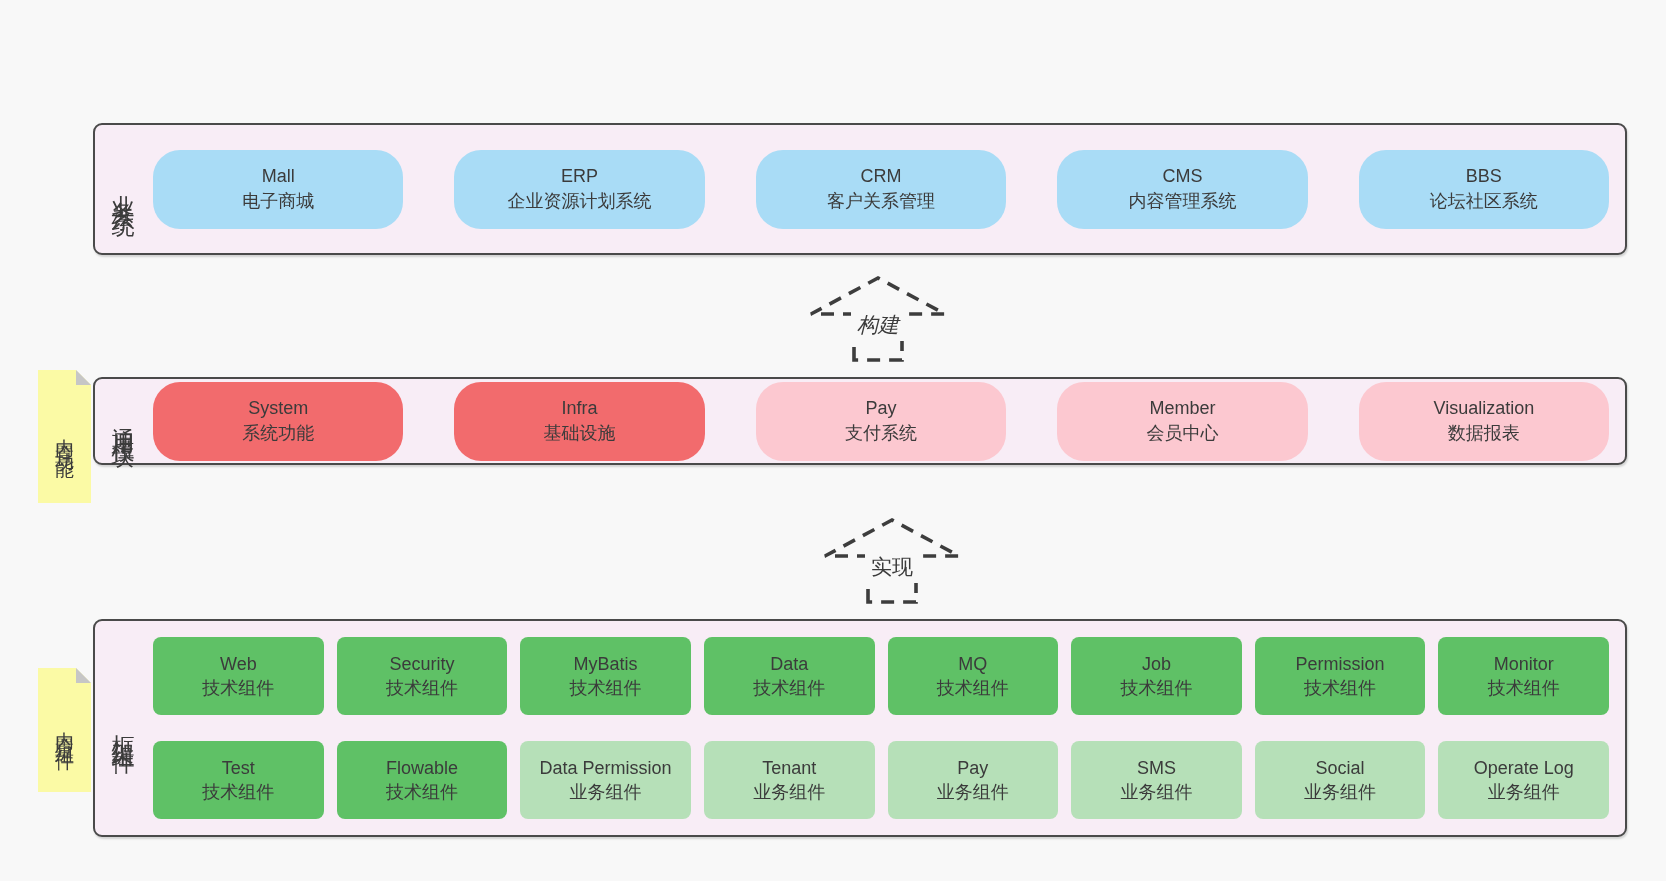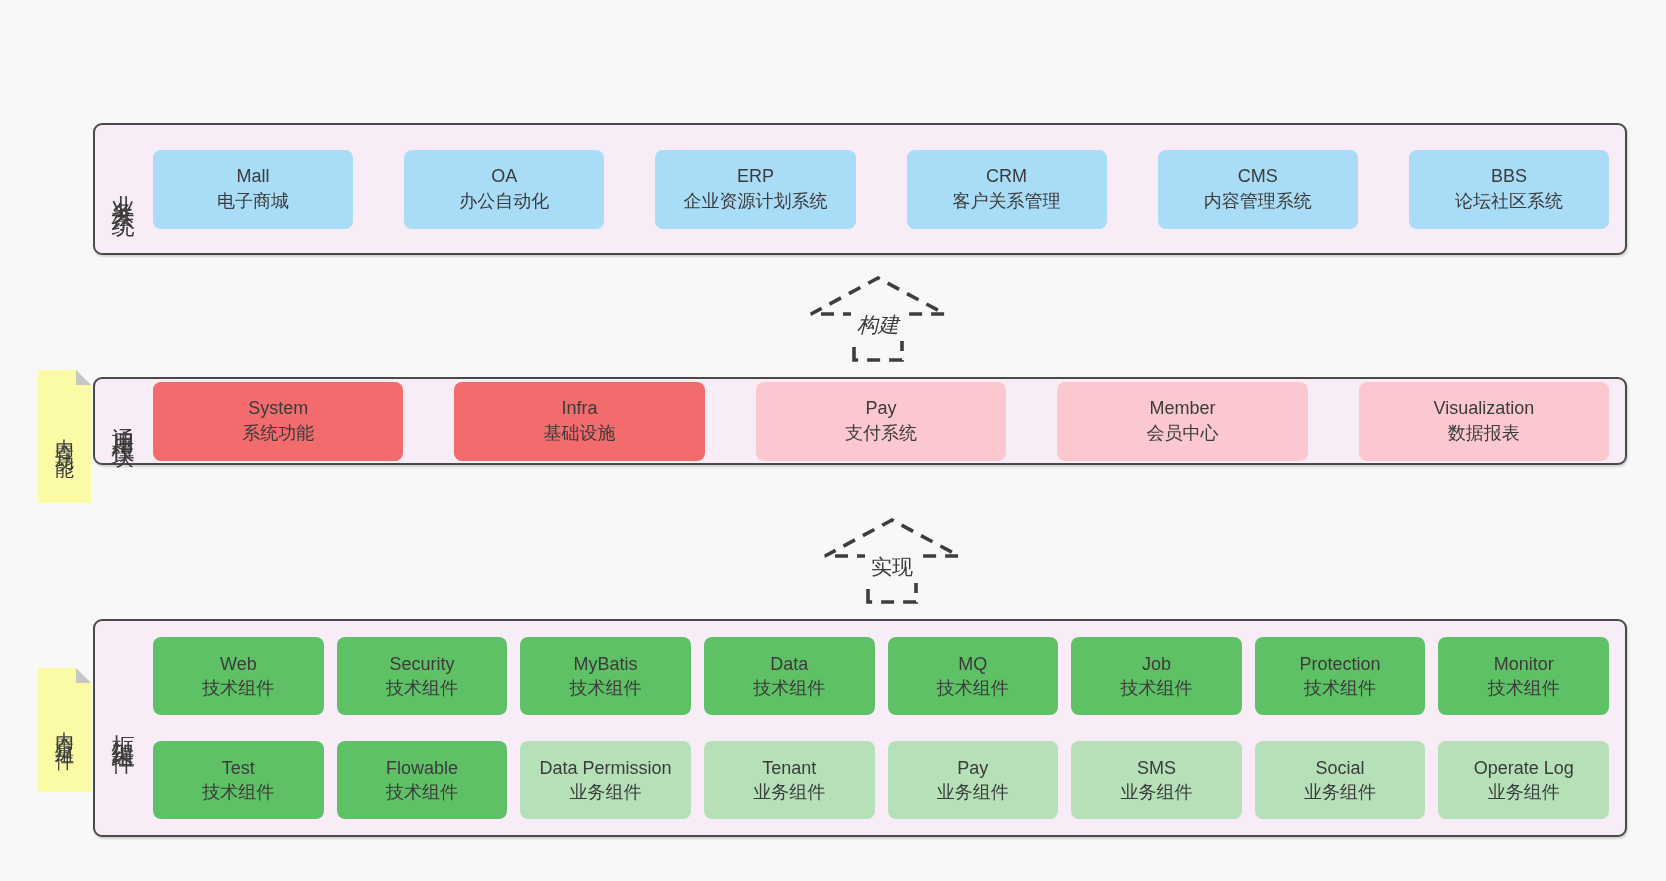--- a/index.html
+++ b/index.html
@@ -25,21 +25,21 @@
     width:58px; display:flex; align-items:center; justify-content:center;
     writing-mode:vertical-lr; text-orientation:upright;
     font-size:23px; letter-spacing:6px; color:var(--text,#3b3b3b);
   }
   .boxes { flex:1; display:flex; align-items:center; gap:51px; margin-right:16px; }
   .box {
     border-radius:8px; display:flex; flex-direction:column;
     align-items:center; justify-content:center; text-align:center;
     font-size:18px; line-height:25px; color:var(--text,#3b3b3b);
   }
-  .boxes > .box { flex:1; height:79px; }
+  .boxes > .box { flex:1; height:79px;border-radius:27px; }
   .grid {
     flex:1; display:grid; grid-template-columns:repeat(8,1fr);
     gap:26px 13px; align-content:center; margin-right:16px;
   }
   .grid > .box { height:78px; padding:0 14px; line-height:24px; }
   .blue        { background:var(--blue,#a9dcf6); }
   .red         { background:var(--red,#f26b6d); }
   .pink        { background:var(--pink,#fcc8d0); }
   .green       { background:var(--green,#5fc166); }
   .green-light { background:var(--green-light,#b6e0b8); }
@@ -87,24 +87,20 @@
   </div>
 
   <section class="panel panel-business">
     <div class="vlabel">业务系统</div>
     <div class="boxes">
       <div class="box blue">
         <span>Mall</span>
         <span>电子商城</span>
       </div>
       <div class="box blue">
-        <span>OA</span>
-        <span>办公自动化</span>
-      </div>
-      <div class="box blue">
         <span>ERP</span>
         <span>企业资源计划系统</span>
       </div>
       <div class="box blue">
         <span>CRM</span>
         <span>客户关系管理</span>
       </div>
       <div class="box blue">
         <span>CMS</span>
         <span>内容管理系统</span>
@@ -177,21 +173,21 @@
       </div>
       <div class="box green">
         <span>MQ</span>
         <span>技术组件</span>
       </div>
       <div class="box green">
         <span>Job</span>
         <span>技术组件</span>
       </div>
       <div class="box green">
-        <span>Protection</span>
+        <span>Permission</span>
         <span>技术组件</span>
       </div>
       <div class="box green">
         <span>Monitor</span>
         <span>技术组件</span>
       </div>
       <div class="box green">
         <span>Test</span>
         <span>技术组件</span>
       </div>

